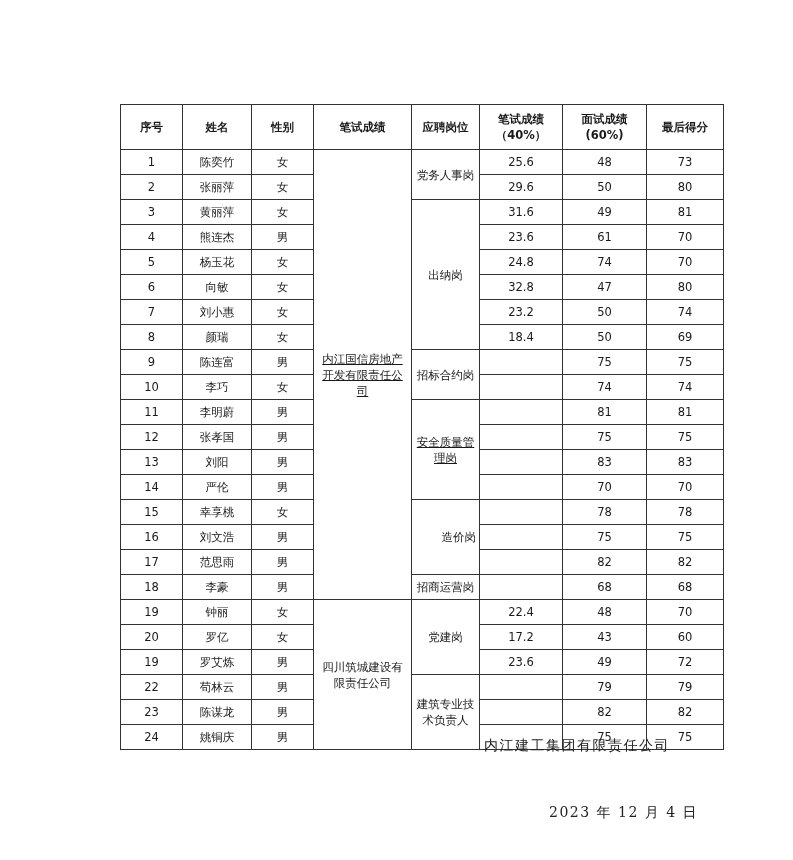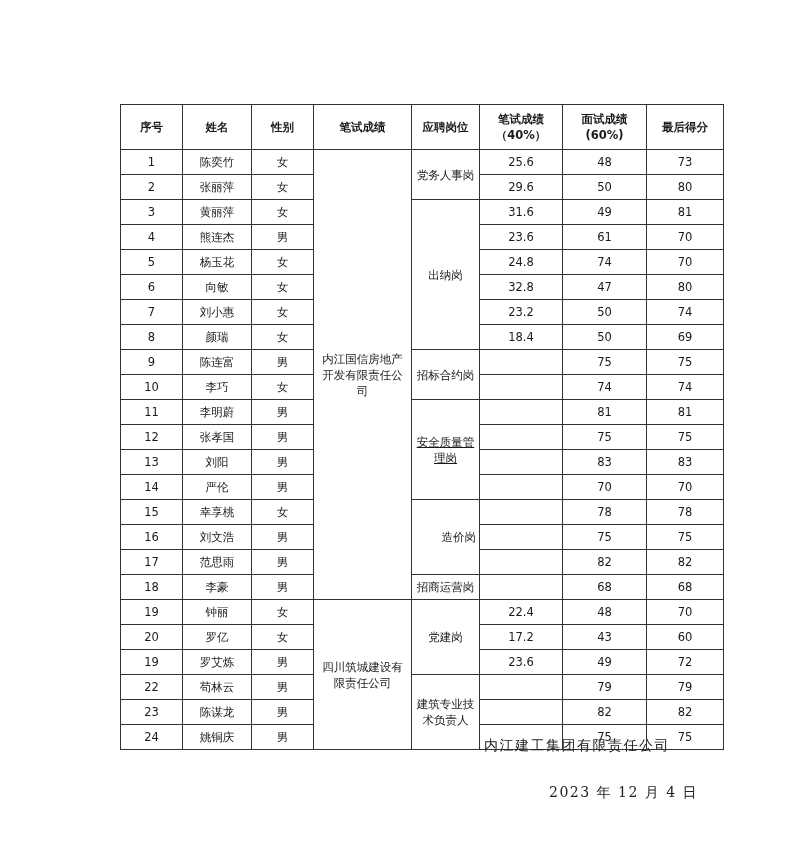--- a/index.html
+++ b/index.html
@@ -7,21 +7,21 @@
          font-family: "DejaVu Sans", "Liberation Sans", sans-serif; color: #1a1a1a; }
   .doc-table { position: absolute; left: 120px; top: 80px; border-collapse: collapse;
                table-layout: fixed; width: 603px; margin-top: 24px; }
   .doc-table th, .doc-table td { border: 1px solid #333333; text-align: center; vertical-align: middle;
                padding: 0; font-size: 11.5px; line-height: 16px; }
   .doc-table th { height: 44px; font-weight: bold; font-size: 11.5px; }
   .doc-table td { height: 24px; }
   .footer-line { position: absolute; font-family: "DejaVu Serif", "Liberation Serif", serif;
                  font-size: 14px; color: #222; letter-spacing: 1.5px; white-space: nowrap; }
   .footer-company { left: 484px; top: 737px; }
-  .footer-date { left: 549px; top: 784px; }
+  .footer-date { left: 549px; top: 804px; }
   .cell-text { display: inline-block; }
 </style>
 </head>
 <body>
 
 <table class="doc-table">
   <colgroup>
     <col style="width:62px">
       <col style="width:69px">
       <col style="width:62px">
@@ -47,21 +47,21 @@
         <span class="cell-text">(60%)</span>
       </th>
       <th>最后得分</th>
     </tr>
   </thead>
   <tbody id="table-body">
       <tr>
         <td>1</td>
         <td>陈奕竹</td>
         <td>女</td>
-        <td rowspan="18" style="padding: 0px 3px;">内江国信房地产开发有限责任公司</td>
+        <td rowspan="18" style="padding: 0px 3px; text-decoration: underline;">内江国信房地产开发有限责任公司</td>
         <td rowspan="2" style="padding: 0px 3px; text-align: center;">党务人事岗</td>
         <td>25.6</td>
         <td>48</td>
         <td>73</td>
       </tr>
       <tr>
         <td>2</td>
         <td>张丽萍</td>
         <td>女</td>
         <td>29.6</td>

